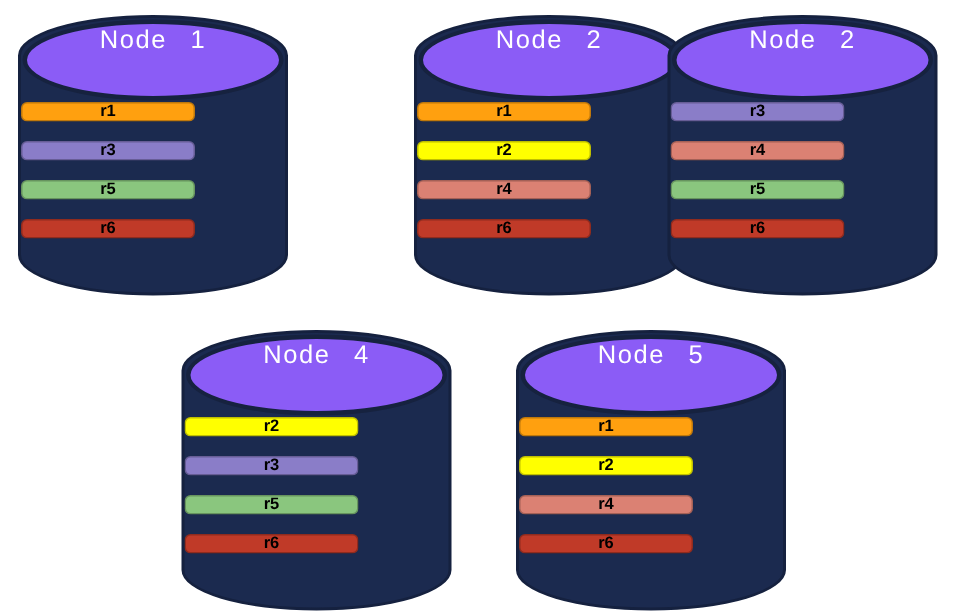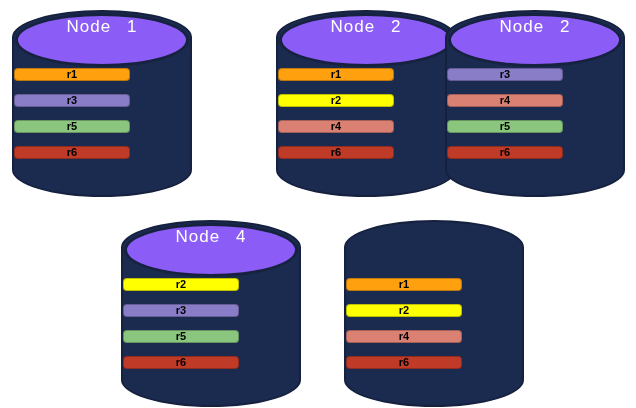--- a/index.html
+++ b/index.html
@@ -150,20 +150,23 @@
       <div class="bar" style="background-color: rgb(138, 198, 126);">
         <span>r5</span>
       </div>
       <div class="bar" style="background-color: rgb(192, 58, 40);">
         <span>r6</span>
       </div>
     </div>
   </div>
 
   <div class="node" style="left:344px; top:220px;">
+    <div class="cap">
+      <span class="title">Node 5</span>
+    </div>
     <div class="bars">
       <div class="bar" style="background-color: rgb(255, 160, 15);">
         <span>r1</span>
       </div>
       <div class="bar" style="background-color: rgb(255, 255, 0);">
         <span>r2</span>
       </div>
       <div class="bar" style="background-color: rgb(219, 129, 115);">
         <span>r4</span>
       </div>

